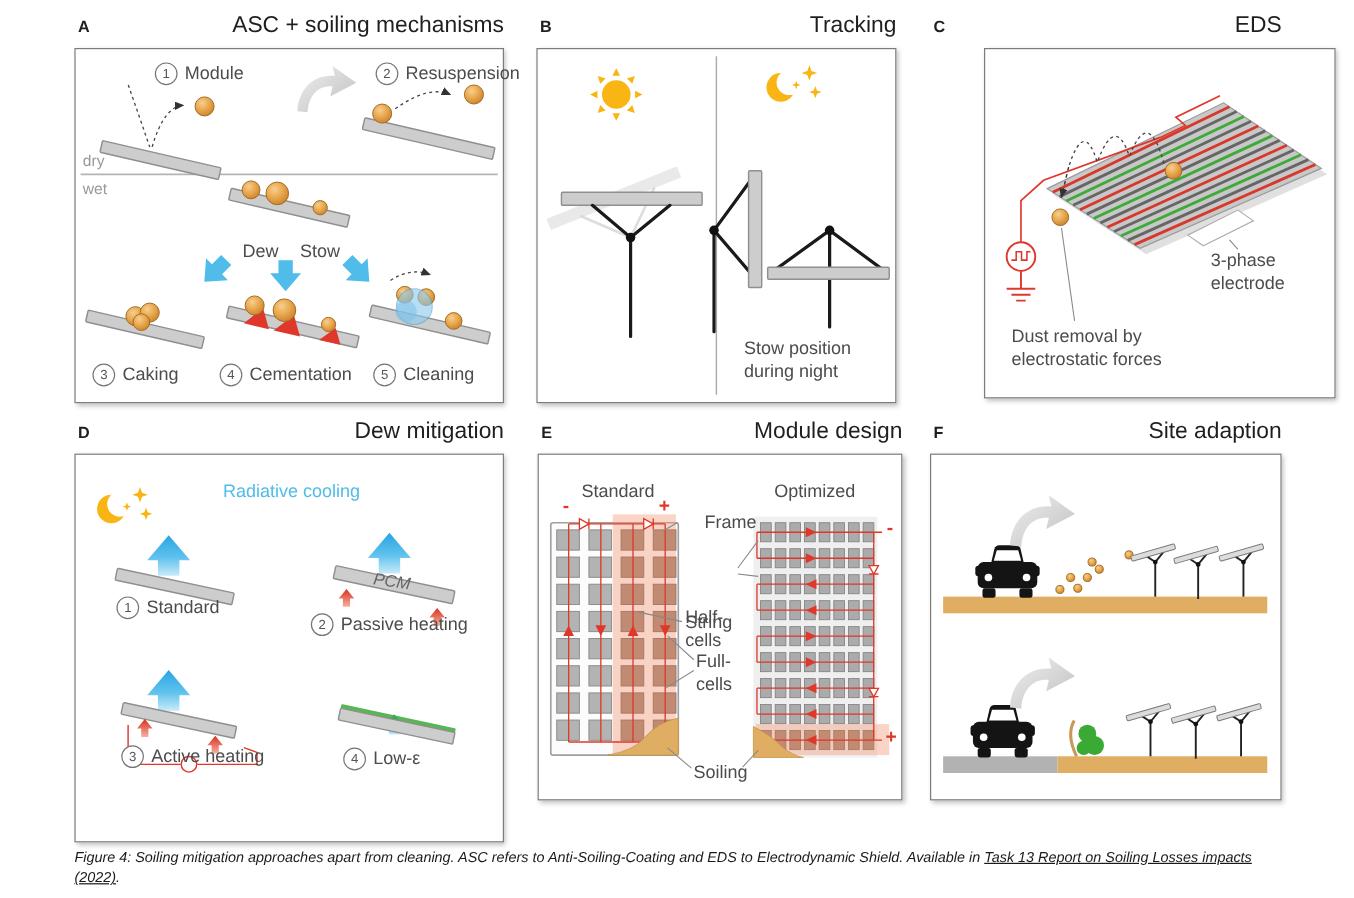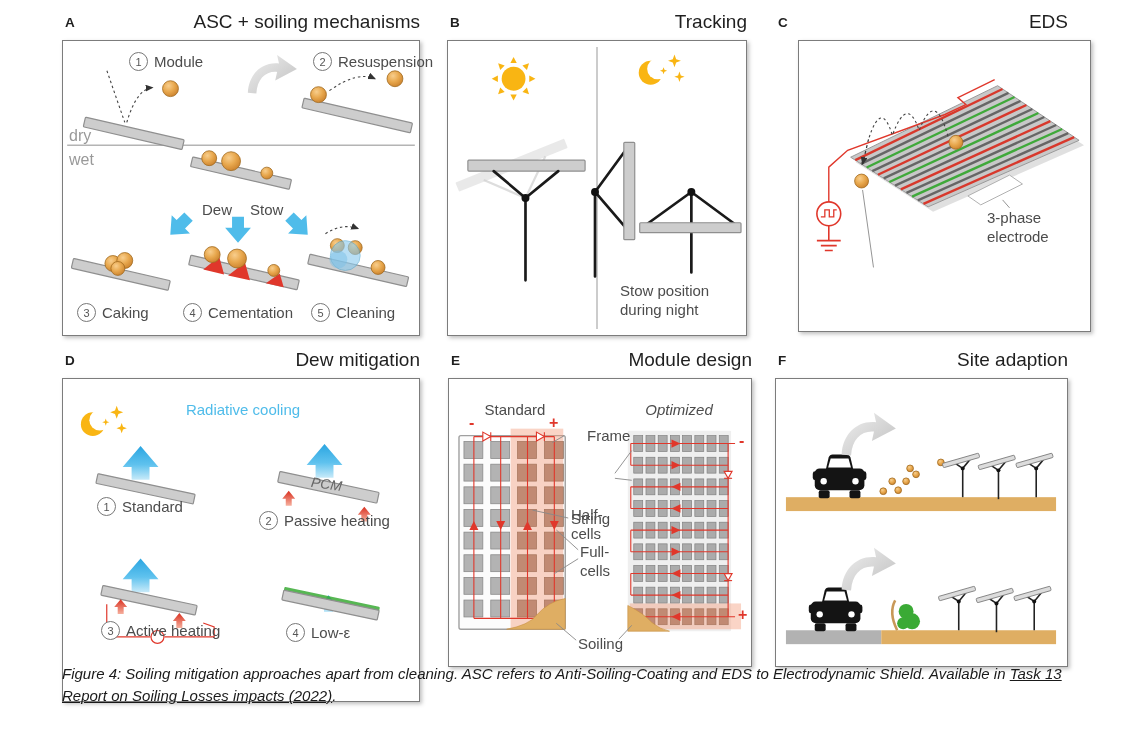--- a/index.html
+++ b/index.html
@@ -5,30 +5,30 @@
   html,body{margin:0;padding:0;background:#fff;}
   .fig{position:relative;width:1128px;height:748px;background:#fff;overflow:hidden;
        font-family:"Liberation Sans", sans-serif;}
   .phead{position:absolute;height:26px;}
   .plet{position:absolute;left:3px;top:5px;font-size:13.5px;font-weight:bold;color:#1f1f1f;}
   .ptitle{text-align:right;font-size:19px;color:#1f1f1f;padding-top:1px;}
   .box{position:absolute;background:#fff;border:1.5px solid #7c7c7c;box-sizing:border-box;
        box-shadow:2px 2px 4px rgba(0,0,0,.25);}
   .box svg{position:absolute;left:0;top:0;width:100%;height:100%;}
   .t{position:absolute;font-size:15px;color:#4c4c4c;line-height:1.25;}
-  .t.gray{color:#999;font-size:16px;}
+  .t.gray{color:#999;font-size:13px;}
   .t.blue{color:var(--c-blue,#2FA8E0);}
   .t.red{color:var(--c-red,#E0372B);font-weight:bold;font-size:16px;}
   .t.ital{font-style:italic;color:#666;font-size:14px;transform:rotate(8deg);}
   .t.center{text-align:center;}
   .step{position:absolute;display:flex;align-items:center;gap:6px;font-size:15px;
         color:#4c4c4c;white-space:nowrap;}
   .num{display:inline-flex;align-items:center;justify-content:center;width:17px;height:17px;
        border:1.2px solid #777;border-radius:50%;font-size:11px;color:#555;background:#fff;flex:none;}
-  .cap{position:absolute;left:62px;top:648px;width:1000px;font-style:italic;font-size:15px;
+  .cap{position:absolute;left:62px;top:694px;width:1000px;font-style:italic;font-size:12px;
        line-height:1.45;color:#1a1a1a;}
   .cap a{color:inherit;text-decoration:underline;cursor:pointer;}
   
   .pv{fill:#cdcdcd;stroke:#8f8f8f;stroke-width:1.2;}
   .dash{fill:none;stroke:#444;stroke-width:1.1;stroke-dasharray:2.5,2.8;}
   .blk{stroke:#1a1a1a;stroke-width:2.7;fill:none;stroke-linecap:round;}
   .ldr{stroke:#888;stroke-width:.9;fill:none;}
   .f-ball{fill:url(#gBall);stroke:#a06a20;stroke-width:.8;}
   .f-red{fill:var(--c-red,#E0372B);}
   .s-red{stroke:var(--c-red,#E0372B);fill:none;}
@@ -214,21 +214,21 @@
         <circle cx="245" cy="152" r="4" fill="#111"></circle>
       </g>
     </svg>
     <span class="t" style="left:172px;top:241px;width:112px;">Stow position during night</span>
   </div>
 
   <div class="phead" style="left:775px;top:10px;width:293px;">
     <span class="plet">C</span>
     <div class="ptitle">EDS</div>
   </div>
-  <div class="box" style="left:798px;top:40px;width:293px;height:292px;text-decoration:underline;">
+  <div class="box" style="left:820px;top:40px;width:293px;height:292px;text-decoration:underline;">
     <svg viewBox="0 0 293 292">
       <g>
         <polygon points="57,122 205,50 287,105 135,172" fill="#000" opacity=".12"></polygon>
         <polygon points="52,117 200,45 282,100 130,167" fill="#c8c8c8" stroke="#999" stroke-width="1"></polygon>
         <g stroke-width="2.4">
           <line x1="56.7" y1="120" x2="204.9" y2="48.3" stroke="#D8382C"></line>
           <line x1="62.4" y1="123.7" x2="210.9" y2="52.3" stroke="#666"></line>
           <line x1="68.1" y1="127.4" x2="217" y2="56.4" stroke="#3FA93A"></line>
           <line x1="73.8" y1="131" x2="223" y2="60.4" stroke="#666"></line>
           <line x1="79.5" y1="134.7" x2="229" y2="64.4" stroke="#D8382C"></line>
@@ -254,20 +254,21 @@
         <path d="M70,99 L64,124" stroke="#333" stroke-width="1.2" fill="none" stroke-dasharray="3,3" marker-end="url(#mB)"></path>
         <circle class="f-ball" cx="63" cy="141" r="7"></circle>
         <line class="ldr" x1="75" y1="228" x2="64" y2="150"></line>
       </g>
       <g>
         <polygon points="170,156 212,135 225,144 183,165" fill="#fff" stroke="#b0b0b0"></polygon>
         <line class="ldr" x1="205" y1="160" x2="212" y2="168"></line>
       </g>
     </svg>
     <span class="t" style="left:188px;top:168px;width:78px;">3-phase electrode</span>
+    <span class="t" style="left:22px;top:231px;width:140px;">Dust removal by electrostatic forces</span>
   </div>
 
   <div class="phead" style="left:62px;top:348px;width:358px;">
     <span class="plet">D</span>
     <div class="ptitle">Dew mitigation</div>
   </div>
   <div class="box" style="left:62px;top:378px;width:358px;height:324px;">
     <svg viewBox="0 0 358 289">
       <use href="#moonIcon" transform="translate(30,28)"></use>
       <use href="#upArrow" transform="translate(78,68)"></use>
@@ -476,21 +477,21 @@
       </g>
       <g class="ldr">
         <path d="M116,57 L104,64"></path>
         <path d="M167,95 L184,72 M167,100 L184,102"></path>
         <path d="M120,140 L84,132"></path>
         <path d="M130,172 L108,152 M130,181 L106,196"></path>
         <path d="M128,263 L108,246 M171,262 L184,248"></path>
       </g>
     </svg>
     <span class="t center" style="left:26px;top:22px;width:80px;">Standard</span>
-    <span class="t center" style="left:190px;top:22px;width:80px;font-style:italic;">Optimized</span>
+    <span class="t center" style="left:190px;top:22px;width:80px;">Optimized</span>
     <span class="t red" style="left:20px;top:34px;">-</span>
     <span class="t red" style="left:100px;top:34px;">+</span>
     <span class="t red" style="left:290px;top:52px;">-</span>
     <span class="t red" style="left:289px;top:226px;">+</span>
     <span class="t" style="left:118px;top:48px;margin-left:20px;">Frame</span>
     <span class="t" style="left:122px;top:84px;width:44px;margin-top:43px;">Half-cells</span>
     <span class="t" style="left:122px;top:131px;">String</span>
     <span class="t" style="left:131px;top:164px;width:42px;">Full-cells</span>
     <span class="t" style="left:129px;top:256px;">Soiling</span>
   </div>

